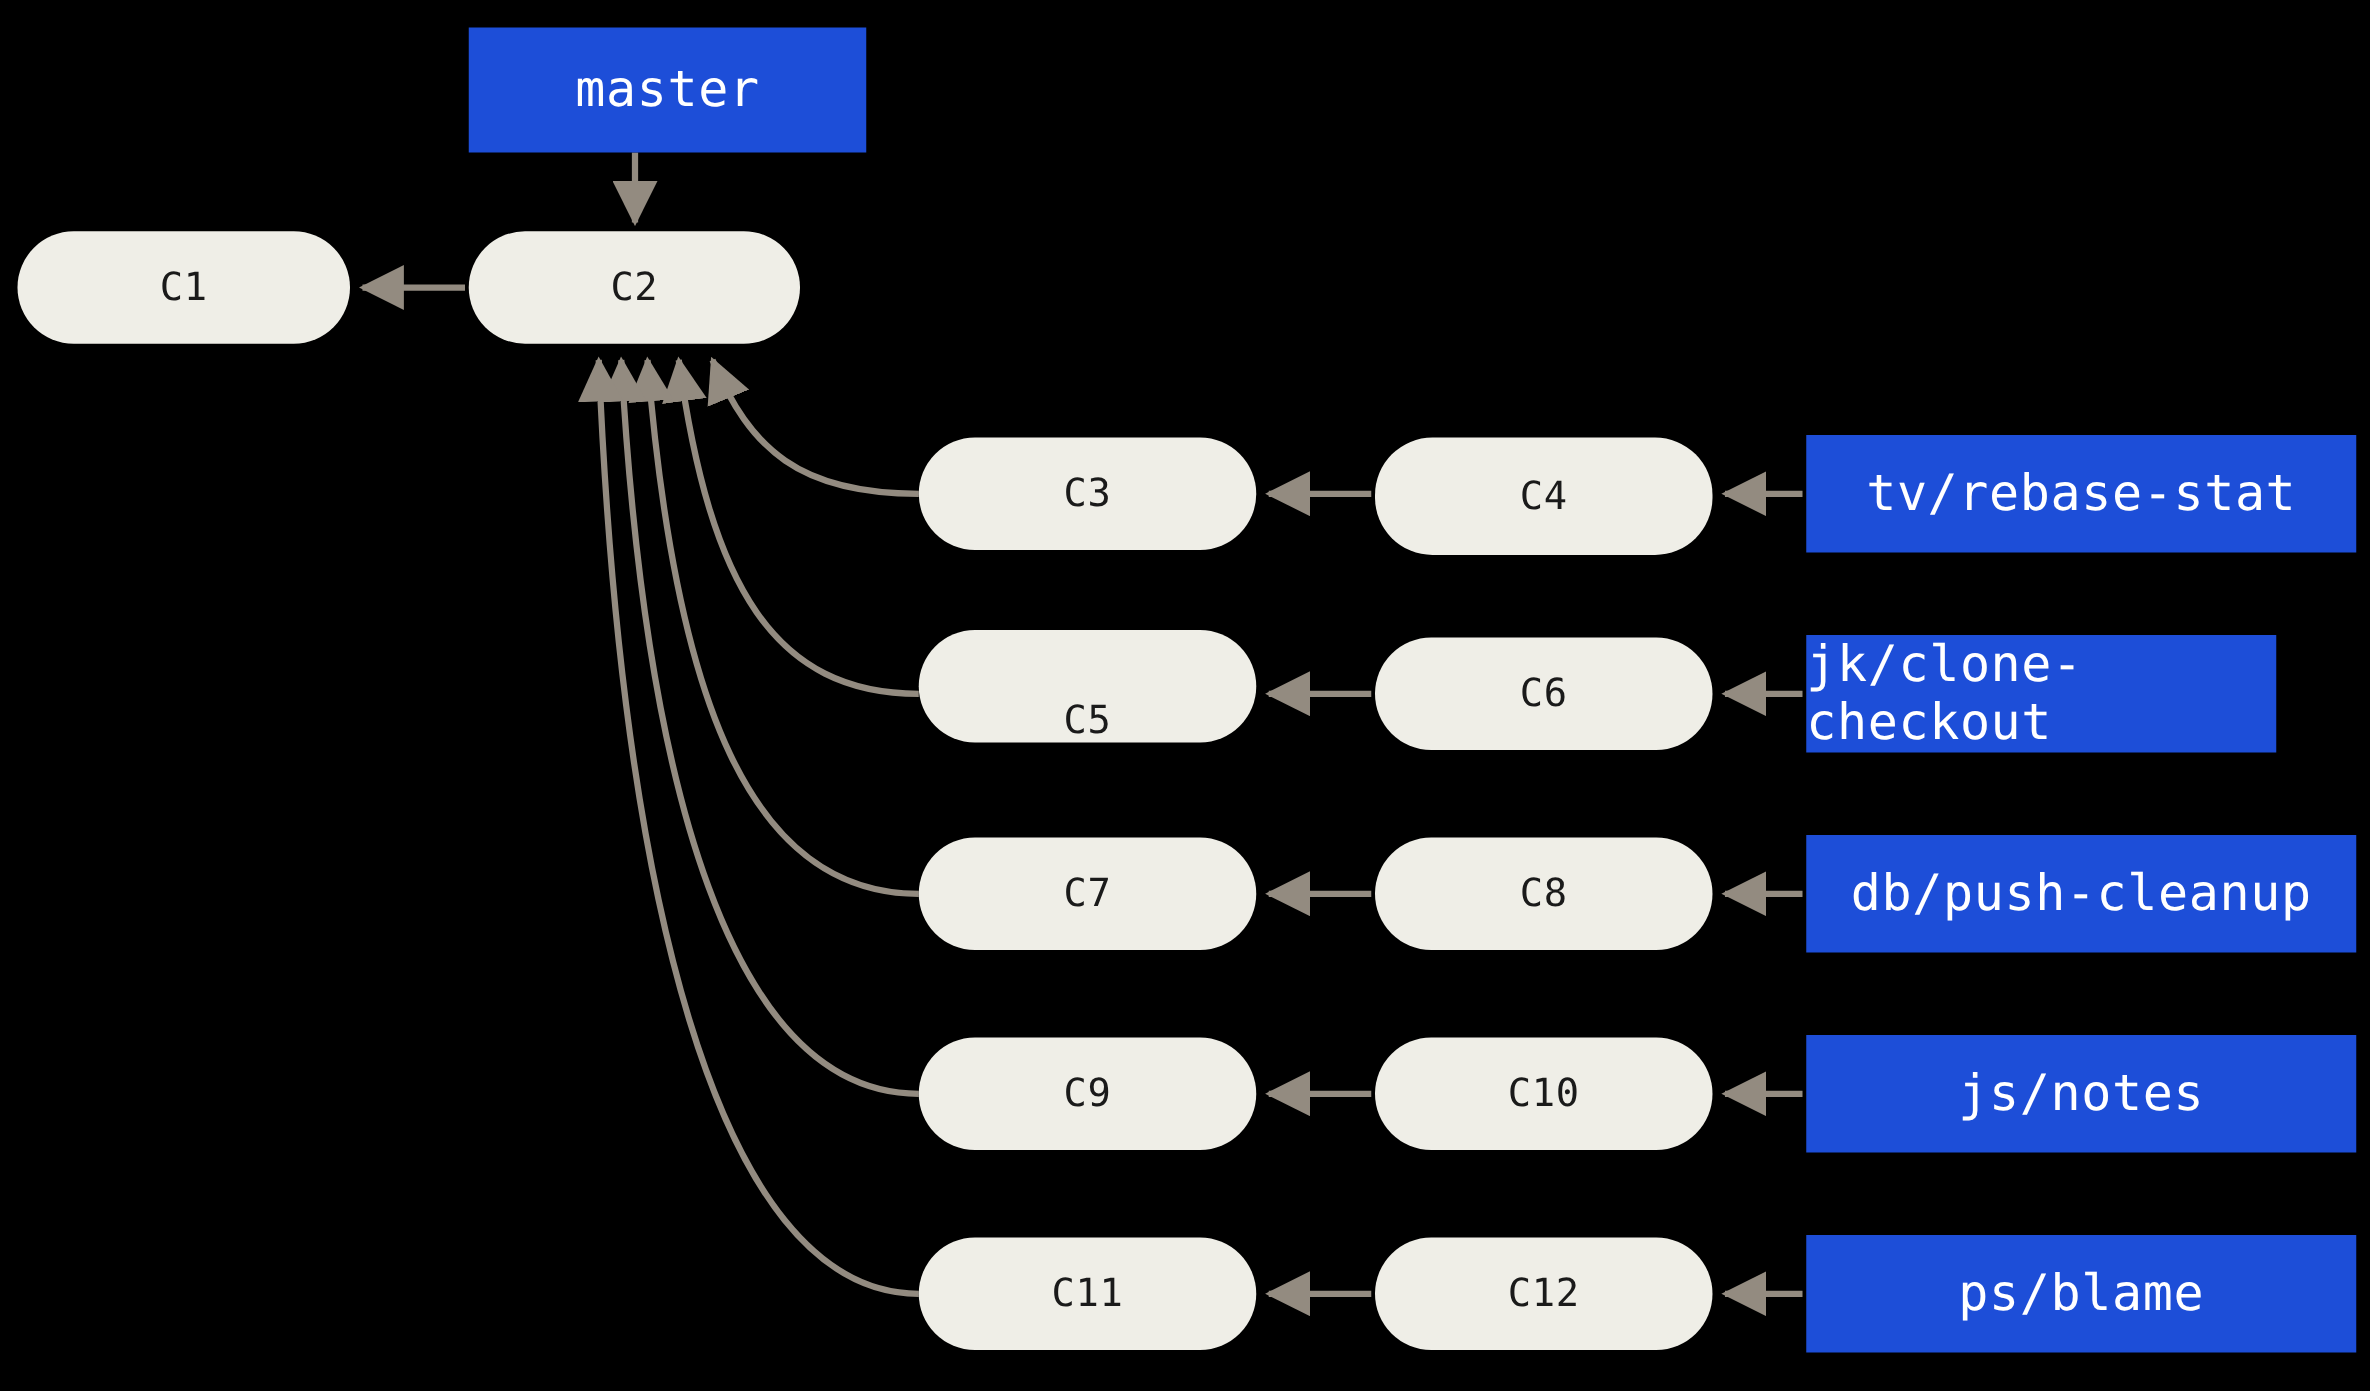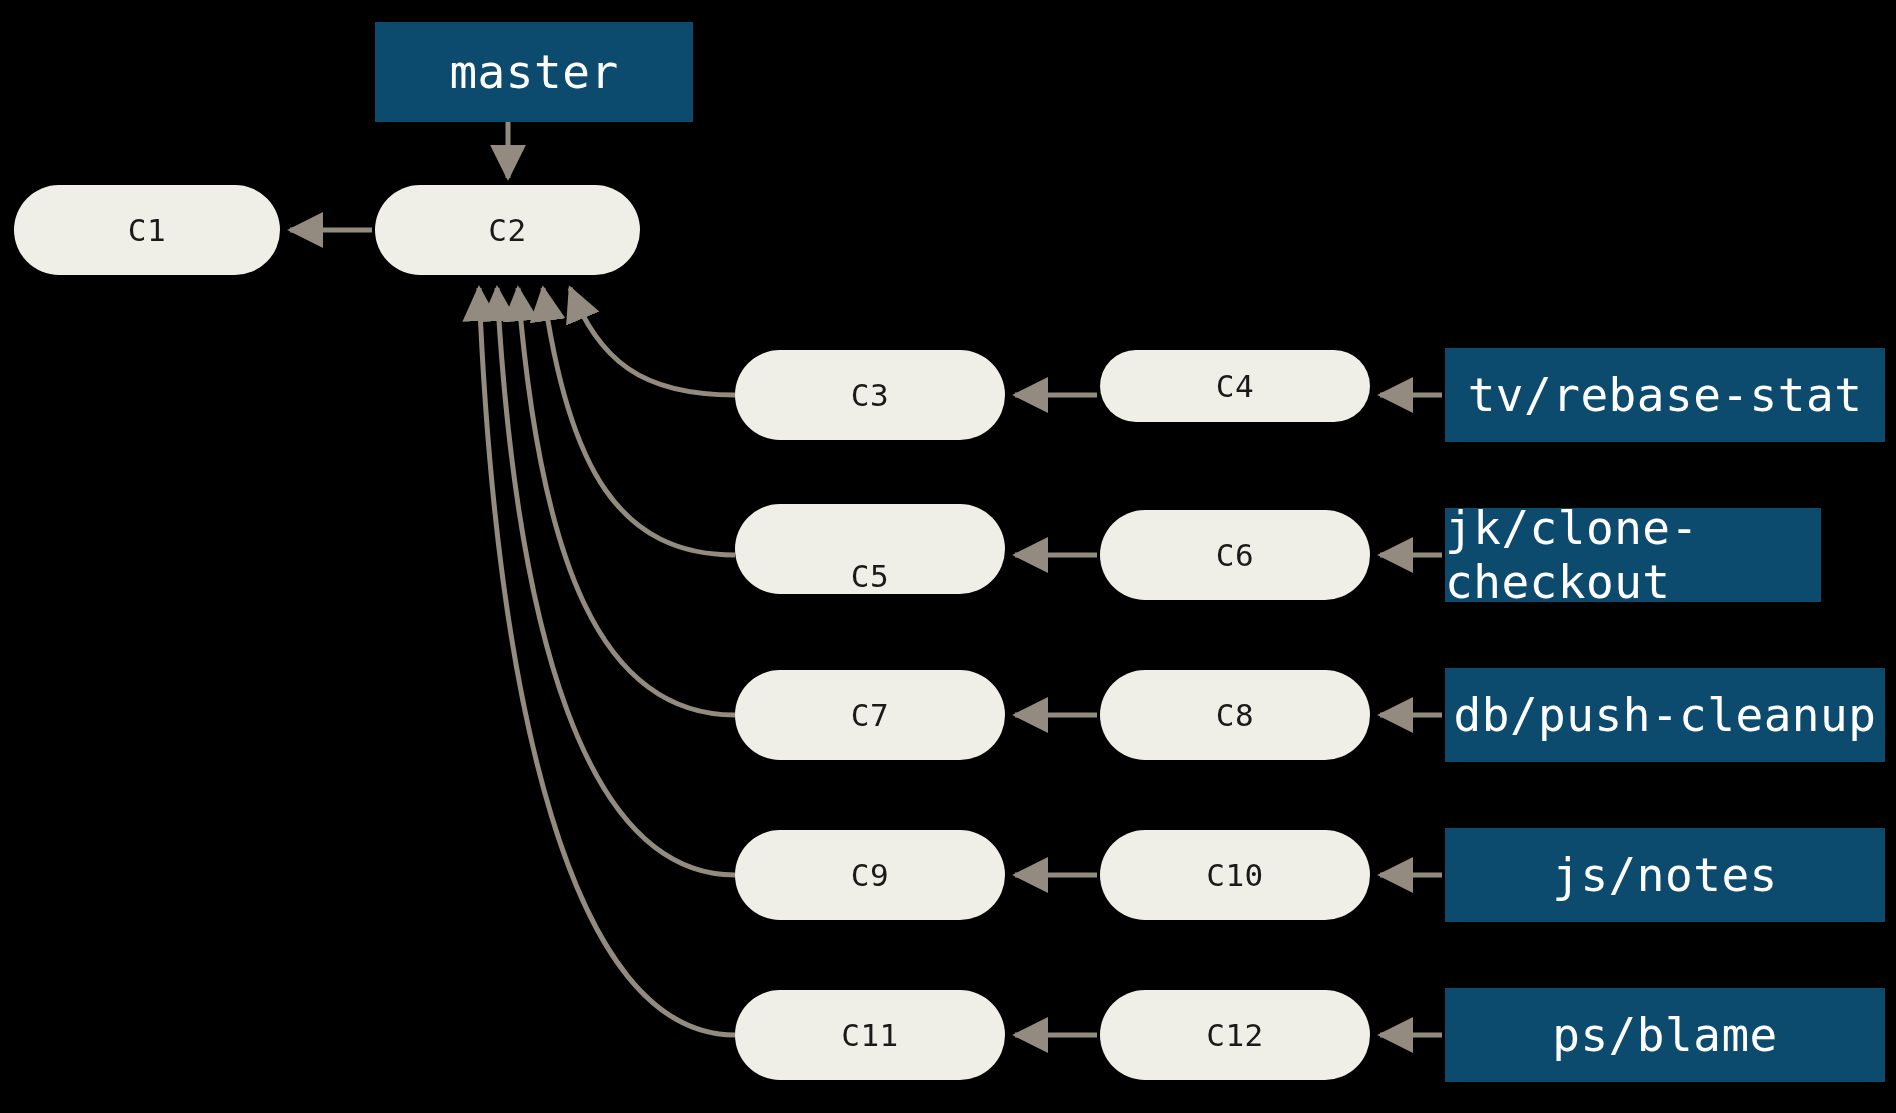--- a/index.html
+++ b/index.html
@@ -29,26 +29,26 @@
     display: flex;
     align-items: center;
     justify-content: center;
     color: #1A1A1A;
     font-size: 31px;
     letter-spacing: 0.5px;
     z-index: 2;
   }
   .branch {
     position: absolute;
-    background: #0c4a6e;
+    background: #1d4ed8;
     display: flex;
     align-items: center;
     justify-content: center;
     color: #FFFFFF;
-    font-size: 46px;
+    font-size: 40px;
     letter-spacing: 0.5px;
     z-index: 2;
   }
 </style>
 </head>
 <body>
 
 <div id="canvas">
 
   <svg id="edges" viewBox="0 0 1896 1113" width="1896" height="1113">
@@ -91,21 +91,21 @@
   <div class="commit" style="left:14px; top:185px; width:266px; height:90px;">
     <span>C1</span>
   </div>
   <div class="commit" style="left:375px; top:185px; width:265px; height:90px;">
     <span>C2</span>
   </div>
 
   <div class="commit" style="left:735px; top:350px; width:270px; height:90px;">
     <span>C3</span>
   </div>
-  <div class="commit" style="left:1100px; top:350px; width:270px; height:72px;">
+  <div class="commit" style="left:1100px; top:350px; width:270px; height:94px;">
     <span>C4</span>
   </div>
   <div class="branch" style="left:1445px; top:348px; width:440px; height:94px;">
     <span>tv/rebase-stat</span>
   </div>
 
   <div class="commit" style="left:735px; top:504px; width:270px; height:90px;align-items:flex-end;">
     <span>C5</span>
   </div>
   <div class="commit" style="left:1100px; top:510px; width:270px; height:90px;">

